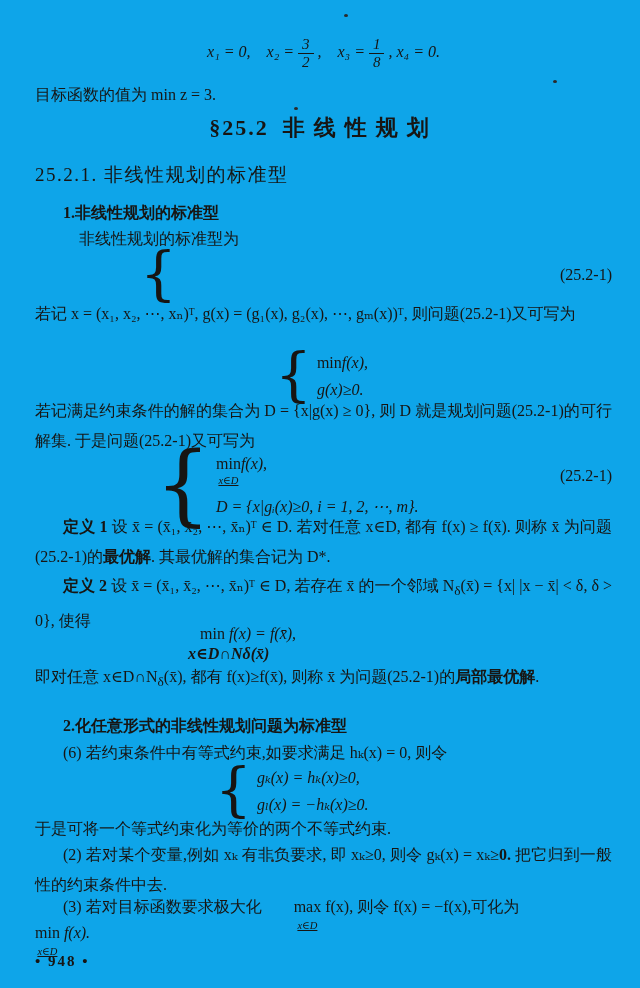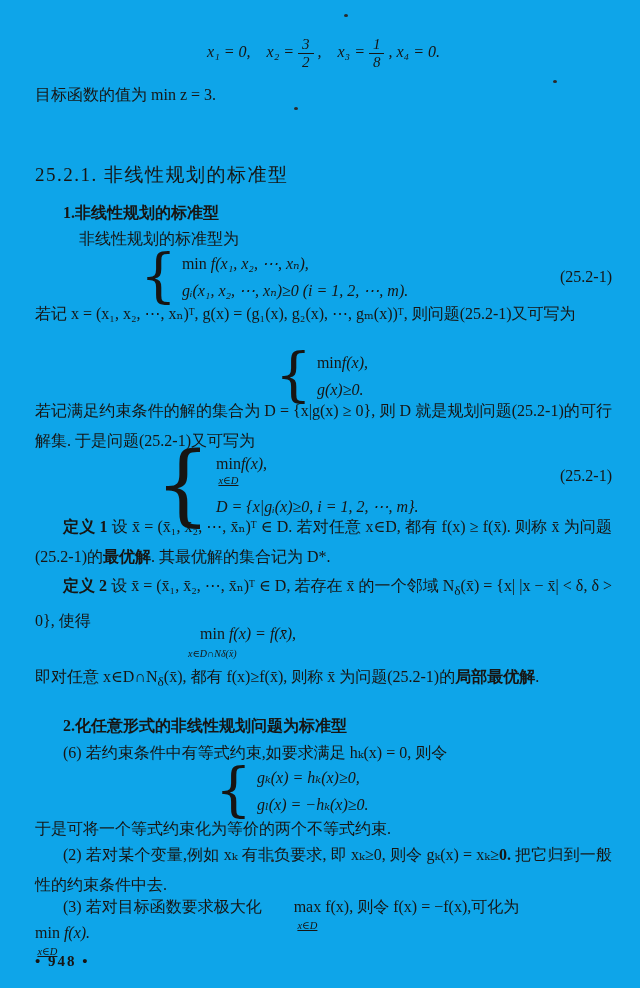--- a/index.html
+++ b/index.html
@@ -30,21 +30,21 @@
   .brace.b56{font-size:58px;}
   .brace.b84{font-size:88px;}
   .eqlines{display:flex;flex-direction:column;}
   .eqline{line-height:27px;white-space:nowrap;}
   .eqlabel{position:absolute;right:0;top:50%;transform:translateY(-50%);font-style:normal;}
   .gap14{height:16px;}
   
   .opunder{position:relative;display:inline-block;font-style:normal;}
   .opunder .under{position:absolute;top:96%;left:50%;transform:translateX(-50%);
                   font-size:10.5px;line-height:1;white-space:nowrap;font-style:italic;text-decoration:underline;}
-  .small-under{font-size:10px;line-height:14px;font-style:italic;}
+  .small-under{font-size:16px;line-height:14px;font-style:italic;font-weight:bold;}
   .footer{font-weight:bold;font-size:15px;letter-spacing:2px;}
   
   .dot{position:absolute;background:#2a2a2a;border-radius:50%;}
 </style>
 </head>
 <body>
 
 <div class="page">
 
   <div class="dot" style="left:344px;top:14px;width:4px;height:3px;"></div>
@@ -59,34 +59,33 @@
         <span class="den">2</span>
       </span><span class="m">,</span>&nbsp;&nbsp;&nbsp;
     <span class="m">x₃ =</span><span class="frac">
         <span class="num">1</span>
         <span class="den">8</span>
       </span><span class="m">,  x₄ = 0.</span>
   </div>
 
   <div class="blk" style="top:80px;">目标函数的值为 min z = 3.</div>
 
+  <div class="blk h1" style="top:113px;">
+    <span>§25.2</span><span class="sec-title">非线性规划</span>
+  </div>
 
   <div class="blk h2" style="top:160px;">25.2.1. 非线性规划的标准型</div>
 
   <div class="blk h3" style="top:198px;">1.非线性规划的标准型</div>
 
   <div class="blk indent44" style="top:224px;">非线性规划的标准型为</div>
 
   <div class="blk" style="top:250px;">
     <div class="eqblock" style="margin-left:105px;">
       <span class="brace b56">{</span>
-      <span class="eqlines">
-        <span class="eqline"><span class="op">min </span><span class="m">f(x₁, x₂, ⋯, xₙ),</span></span>
-        <span class="eqline m">gᵢ(x₁, x₂, ⋯, xₙ)≥0 (i = 1, 2, ⋯, m).</span>
-      </span>
       <span class="eqlabel">(25.2-1)</span>
     </div>
   </div>
 
   <div class="blk" style="top:299px;">若记 x = (x₁, x₂, ⋯, xₙ)ᵀ, g(x) = (g₁(x), g₂(x), ⋯, gₘ(x))ᵀ, 则问题(25.2-1)又可写为</div>
 
   <div class="blk" style="top:349px;">
     <div class="eqblock" style="margin-left:240px;">
       <span class="brace b56">{</span>
       <span class="eqlines">

